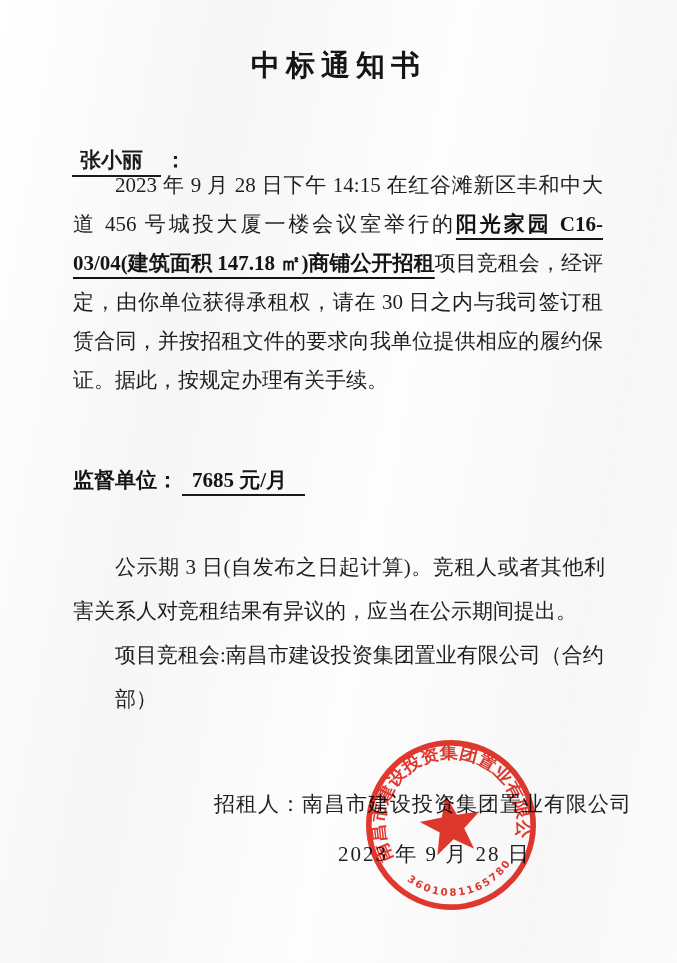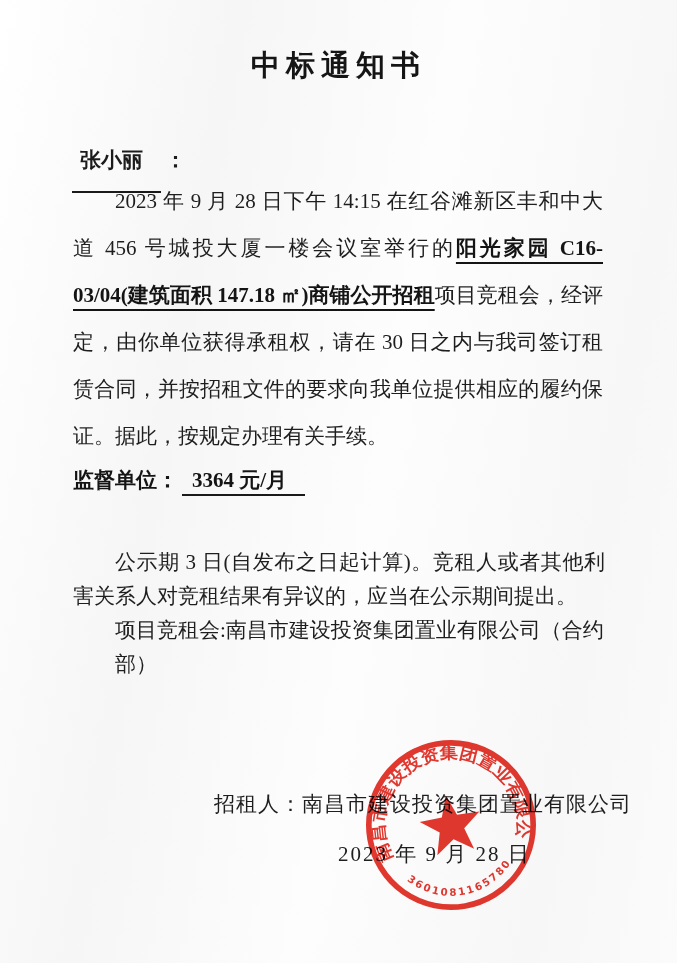--- a/index.html
+++ b/index.html
@@ -31,31 +31,31 @@
 
   .salutation {
     position: absolute;
     top: 146px;
     left: 72px;
     font-size: 21px;
     font-weight: 700;
   }
   .salutation .sal-name {
     border-bottom: 2px solid #1a1a1a;
-    padding: 0 18px 19px 8px;
+    padding: 0 18px 3px 8px;
   }
   .salutation .sal-colon { padding-left: 4px; }
 
   .body-para {
     position: absolute;
-    top: 178px;
+    top: 166px;
     left: 73px;
     width: 530px;
     font-size: 21px;
-    line-height: 47px;
+    line-height: 39px;
     text-align: justify;
     text-indent: 2em;
     color: #1e1e1e;
   }
   .body-para .project-underlined {
     font-weight: 700;
     text-decoration: underline;
     text-decoration-thickness: 1.5px;
     text-underline-offset: 7px;
     color: #141414;
@@ -74,21 +74,21 @@
     padding: 0 18px 2px 10px;
     margin-left: 4px;
   }
 
   .notice-block {
     position: absolute;
     top: 545px;
     left: 73px;
     width: 532px;
     font-size: 21px;
-    line-height: 34px;
+    line-height: 44px;
     color: #1e1e1e;
   }
   .notice-block .notice-para {
     text-indent: 2em;
     text-align: justify;
   }
   .notice-block .info-line {
     padding-left: 2em;
   }
 
@@ -129,21 +129,21 @@
 
   <h1 class="doc-title">中标通知书</h1>
 
   <div class="salutation">
     <span class="sal-name">张小丽</span><span class="sal-colon">：</span>
   </div>
 
   <p class="body-para"><span>2023 年 9 月 28 日下午 14:15 在红谷滩新区丰和中大道 456 号城投大厦一楼会议室举行的</span><span class="project-underlined">阳光家园 C16-03/04(建筑面积 147.18 ㎡)商铺公开招租</span><span>项目竞租会，经评定，由你单位获得承租权，请在 30 日之内与我司签订租赁合同，并按招租文件的要求向我单位提供相应的履约保证。据此，按规定办理有关手续。</span></p>
 
   <div class="result-line">
-    <span>监督单位：</span><span class="result-value">3364 元/月</span>
+    <span>监督单位：</span><span class="result-value">7685 元/月</span>
   </div>
 
   <div class="notice-block">
     <p class="notice-para">公示期 3 日(自发布之日起计算)。竞租人或者其他利害关系人对竞租结果有异议的，应当在公示期间提出。</p>
     <p class="info-line">项目竞租会:南昌市建设投资集团置业有限公司（合约部）</p>
   </div>
 
   <div class="signature-line">
     <span>招租人：</span><span>南昌市建设投资集团置业有限公司</span>
   </div>

